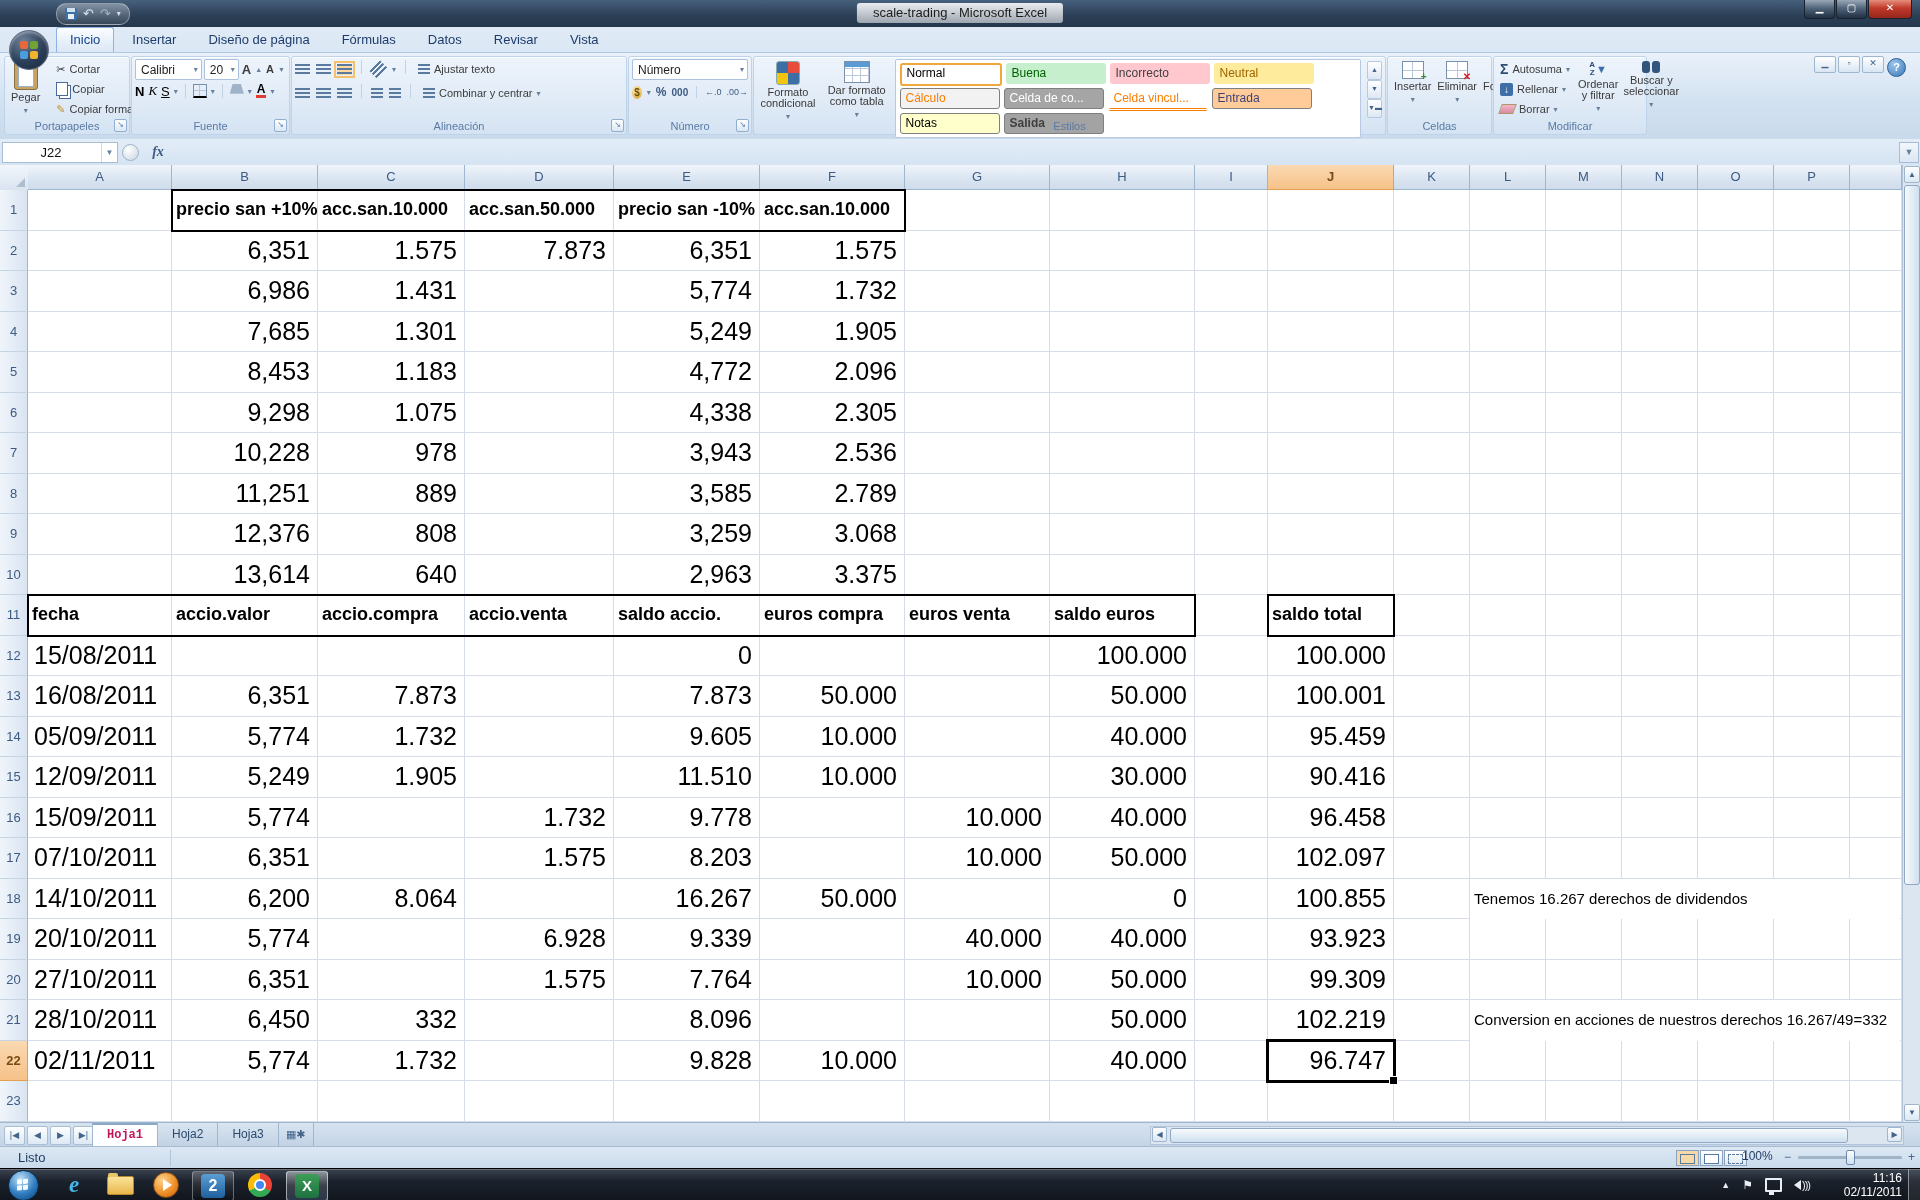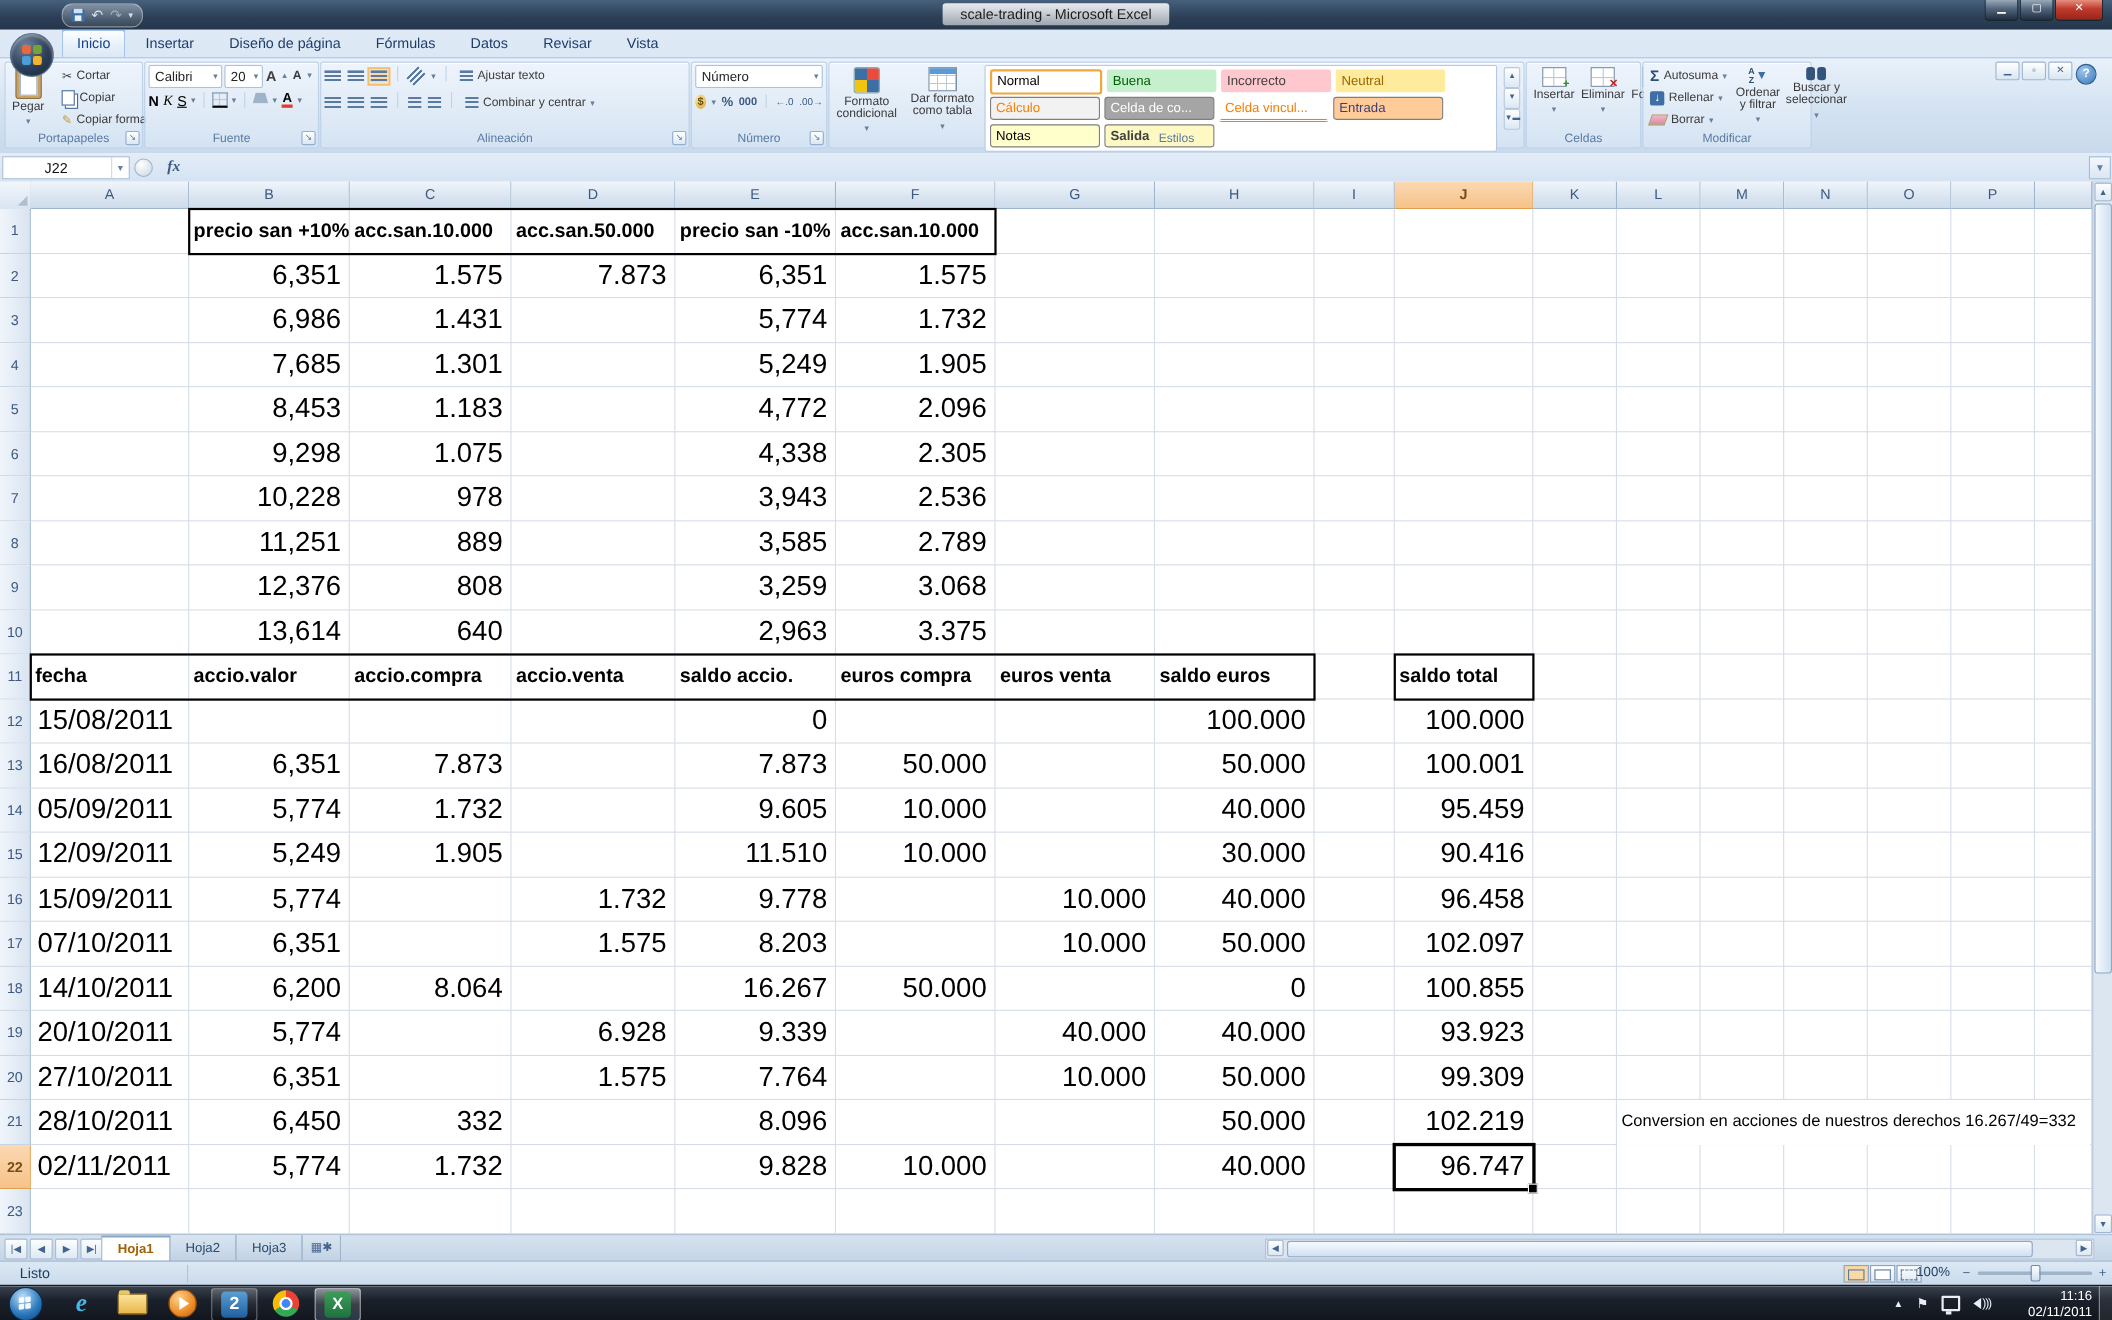--- a/index.html
+++ b/index.html
@@ -118,21 +118,21 @@
   .vthumb{position:absolute;left:0;width:16px;background:linear-gradient(90deg,#f6fafd,#cfe0f0);border:1px solid #90a8c4;border-radius:3px;box-sizing:border-box;}
   .hsb-track{position:absolute;background:#dce6f1;border:1px solid #b3c4d8;height:17px;}
   .hthumb{position:absolute;top:1px;height:13px;background:linear-gradient(#f6fafd,#cfe0f0);border:1px solid #90a8c4;border-radius:3px;}
 
   
   .tabbar{left:0;top:1122px;width:1920px;height:24px;background:linear-gradient(#d6e2ef,#c4d4e6);border-top:1px solid #9eb6ce;}
   .navbtns{left:4px;top:3px;display:flex;gap:2px;}
   .navbtn{width:19px;height:17px;border:1px solid #a9bdd3;border-radius:2px;background:linear-gradient(#fdfefe,#dde9f4);color:#44648c;font-size:9px;text-align:center;line-height:16px;}
   .stabs{left:92px;top:0;display:flex;height:24px;align-items:stretch;}
   .stab{padding:0 14px;font-size:12px;color:#2b4a6e;line-height:22px;background:linear-gradient(#d9e5f1,#c2d2e4);border:1px solid #9eb6ce;border-top:0;margin-right:-1px;transform:skewX(0);}
-  .stab.active{background:#fff;font-weight:bold;color:#a16207;border-top:2px solid #8aa7c6;line-height:20px;}
+  .stab.active{background:#fff;font-weight:bold;color:#be185d;border-top:2px solid #8aa7c6;line-height:20px;font-family:Liberation Mono, monospace;}
   .instab{width:34px;text-align:center;background:linear-gradient(#d9e5f1,#c2d2e4);border:1px solid #9eb6ce;border-top:0;line-height:22px;font-size:11px;color:#44648c;}
 
   
   .statusbar{left:0;top:1146px;width:1920px;height:22px;background:linear-gradient(#dce8f4,#c9daeb);border-top:1px solid #a6bad2;font-size:13px;color:#1e3a5f;}
   .sdiv{position:absolute;top:3px;bottom:3px;width:1px;background:#b0c3d8;}
   .viewbtns{position:absolute;left:1676px;top:3px;display:flex;gap:1px;}
   .viewbtn{width:23px;height:16px;border:1px solid #8aa3c0;background:linear-gradient(#fff,#dde8f3);box-sizing:border-box;}
   .viewbtn.active{background:#f7d9a8;}
   .viewbtn i{display:block;margin:3px auto 0;width:13px;height:8px;border:1px solid #5b7aa0;}
   .zoomlbl{position:absolute;left:1742px;top:2px;font-size:12px;}
@@ -343,21 +343,21 @@
           <div class="chipbox" id="style-chips">
               <div class="chip selected" style="background:#ffffff;color:#000000">Normal</div>
               <div class="chip" style="background:#c6efce;color:#006100">Buena</div>
               <div class="chip" style="background:#ffc7ce;color:#404040">Incorrecto</div>
               <div class="chip" style="background:#ffeb9c;color:#9c6500">Neutral</div>
               <div class="chip bordered" style="background:#f2f2f2;color:#fa7d00">Cálculo</div>
               <div class="chip bordered" style="background:#a5a5a5;color:#ffffff">Celda de co...</div>
               <div class="chip underline" style="background:#ffffff;color:#fa7d00">Celda vincul...</div>
               <div class="chip bordered" style="background:#ffcc99;color:#3f3f76">Entrada</div>
               <div class="chip bordered" style="background:#ffffcc;color:#000000">Notas</div>
-              <div class="chip bordered bold" style="background:#fef9c3;color:#3f3f3f">Salida</div>
+              <div class="chip bordered bold" style="background:#a3a3a3;color:#3f3f3f">Salida</div>
             </div>
           <div class="garrows">
             <span class="garrow">▲</span>
             <span class="garrow">▼</span>
             <span class="garrow">▼▬</span>
           </div>
         </div>
         <div class="glabel">Estilos</div>
       </div>
 
@@ -578,20 +578,21 @@
         <div class="cell t-n" style="left:877px;top:648px;width:145px;height:40.5px;line-height:39.5px">10.000</div>
         <div class="cell t-n" style="left:1022px;top:648px;width:145px;height:40.5px;line-height:39.5px">50.000</div>
         <div class="cell t-n" style="left:1240px;top:648px;width:126px;height:40.5px;line-height:39.5px">102.097</div>
         <div class="cell t-d" style="left:0px;top:688.5px;width:144px;height:40.5px;line-height:39.5px">14/10/2011</div>
         <div class="cell t-n" style="left:144px;top:688.5px;width:146px;height:40.5px;line-height:39.5px">6,200</div>
         <div class="cell t-n" style="left:290px;top:688.5px;width:147px;height:40.5px;line-height:39.5px">8.064</div>
         <div class="cell t-n" style="left:586px;top:688.5px;width:146px;height:40.5px;line-height:39.5px">16.267</div>
         <div class="cell t-n" style="left:732px;top:688.5px;width:145px;height:40.5px;line-height:39.5px">50.000</div>
         <div class="cell t-n" style="left:1022px;top:688.5px;width:145px;height:40.5px;line-height:39.5px">0</div>
         <div class="cell t-n" style="left:1240px;top:688.5px;width:126px;height:40.5px;line-height:39.5px">100.855</div>
+        <div class="cell t-note" style="left:1442px;top:688.5px;width:430px;height:40.5px;line-height:39.5px">Tenemos 16.267 derechos de dividendos</div>
         <div class="cell t-d" style="left:0px;top:729px;width:144px;height:40.5px;line-height:39.5px">20/10/2011</div>
         <div class="cell t-n" style="left:144px;top:729px;width:146px;height:40.5px;line-height:39.5px">5,774</div>
         <div class="cell t-n" style="left:437px;top:729px;width:149px;height:40.5px;line-height:39.5px">6.928</div>
         <div class="cell t-n" style="left:586px;top:729px;width:146px;height:40.5px;line-height:39.5px">9.339</div>
         <div class="cell t-n" style="left:877px;top:729px;width:145px;height:40.5px;line-height:39.5px">40.000</div>
         <div class="cell t-n" style="left:1022px;top:729px;width:145px;height:40.5px;line-height:39.5px">40.000</div>
         <div class="cell t-n" style="left:1240px;top:729px;width:126px;height:40.5px;line-height:39.5px">93.923</div>
         <div class="cell t-d" style="left:0px;top:769.5px;width:144px;height:40.5px;line-height:39.5px">27/10/2011</div>
         <div class="cell t-n" style="left:144px;top:769.5px;width:146px;height:40.5px;line-height:39.5px">6,351</div>
         <div class="cell t-n" style="left:437px;top:769.5px;width:149px;height:40.5px;line-height:39.5px">1.575</div>

